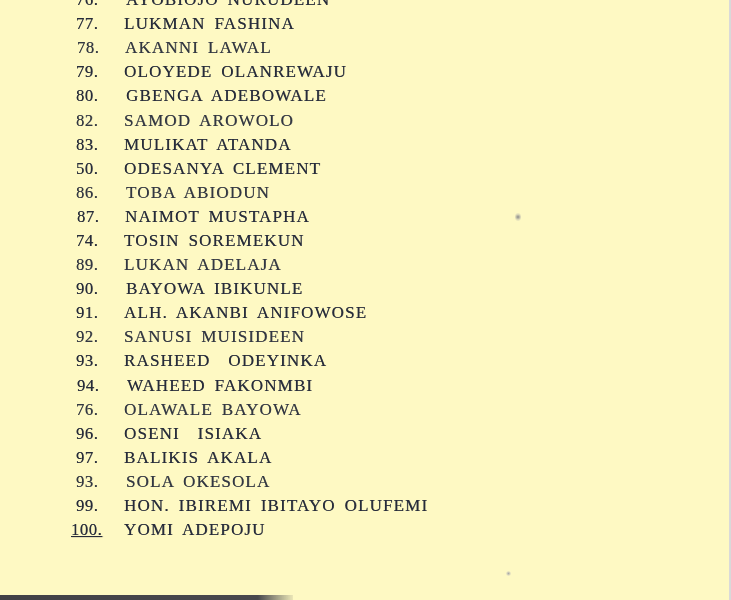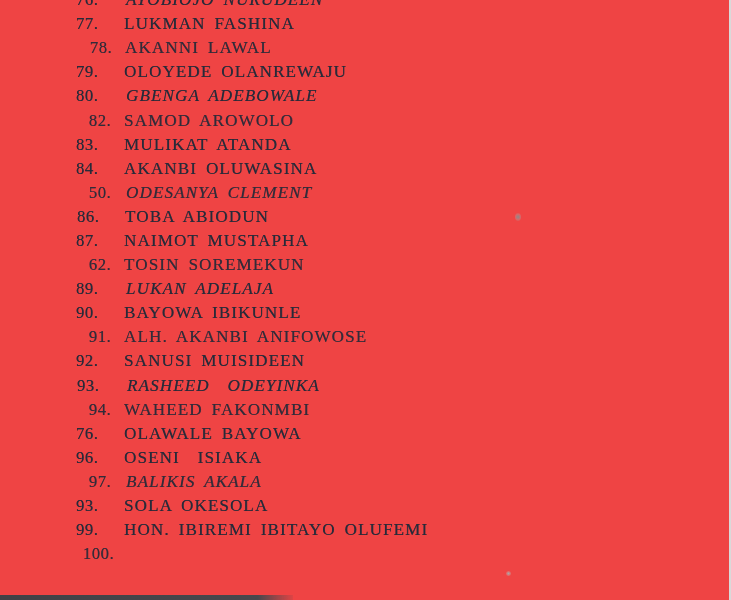--- a/index.html
+++ b/index.html
@@ -5,49 +5,50 @@
   html, body {
     margin: 0;
     padding: 0;
     background: #ffffff;
   }
   .page {
     position: relative;
     width: 731px;
     height: 600px;
     overflow: hidden;
-    background: #ef4444;
+    background: #fef9c3;
     font-family: "Liberation Serif", "DejaVu Serif", serif;
     color: #262b3a;
   }
   .list {
     position: absolute;
     left: 0;
     top: -12px;
     width: 100%;
     filter: blur(0.35px);
   }
   .row {
     height: 24.1px;
     display: flex;
     align-items: center;
     padding-left: 76px;
     text-shadow: 0.35px 0.2px 0.4px rgba(35, 40, 56, 0.65);
   }
-  .row:nth-child(3n) { opacity: 0.94; text-align: center; }
-  .row:nth-child(4n+1) .name { transform: translateX(2px); font-style: italic; }
+  .row:nth-child(3n) { opacity: 0.94; }
+  .row:nth-child(4n+1) .name { transform: translateX(2px); }
   .row:nth-child(7n+3) { transform: translateX(1px); }
   .num {
     flex: 0 0 48px;
     font-size: 16.5px;
     letter-spacing: 0.6px;
   }
   .num.wide {
     margin-left: -5px;
     flex-basis: 53px;
+    text-decoration: underline;
   }
   .name {
     font-size: 17px;
     letter-spacing: 1.15px;
     word-spacing: 3.5px;
     white-space: pre;
   }
   
   .edge-right {
     position: absolute;
@@ -112,37 +113,33 @@
       </div>
       <div class="row">
         <span class="num">82.</span>
         <span class="name">SAMOD AROWOLO</span>
       </div>
       <div class="row">
         <span class="num">83.</span>
         <span class="name">MULIKAT ATANDA</span>
       </div>
       <div class="row">
-        <span class="num">84.</span>
-        <span class="name">AKANBI OLUWASINA</span>
-      </div>
-      <div class="row">
         <span class="num">50.</span>
         <span class="name">ODESANYA CLEMENT</span>
       </div>
       <div class="row">
         <span class="num">86.</span>
         <span class="name">TOBA ABIODUN</span>
       </div>
       <div class="row">
         <span class="num">87.</span>
         <span class="name">NAIMOT MUSTAPHA</span>
       </div>
       <div class="row">
-        <span class="num">62.</span>
+        <span class="num">74.</span>
         <span class="name">TOSIN SOREMEKUN</span>
       </div>
       <div class="row">
         <span class="num">89.</span>
         <span class="name">LUKAN ADELAJA</span>
       </div>
       <div class="row">
         <span class="num">90.</span>
         <span class="name">BAYOWA IBIKUNLE</span>
       </div>
@@ -177,19 +174,20 @@
       <div class="row">
         <span class="num">93.</span>
         <span class="name">SOLA OKESOLA</span>
       </div>
       <div class="row">
         <span class="num">99.</span>
         <span class="name">HON. IBIREMI IBITAYO OLUFEMI</span>
       </div>
       <div class="row">
         <span class="num wide">100.</span>
+        <span class="name">YOMI ADEPOJU</span>
       </div>
     </div>
   <div class="speck s1"></div>
   <div class="speck s2"></div>
   <div class="edge-right"></div>
   <div class="bottom-bar"></div>
 </div>
 
 </body></html>

